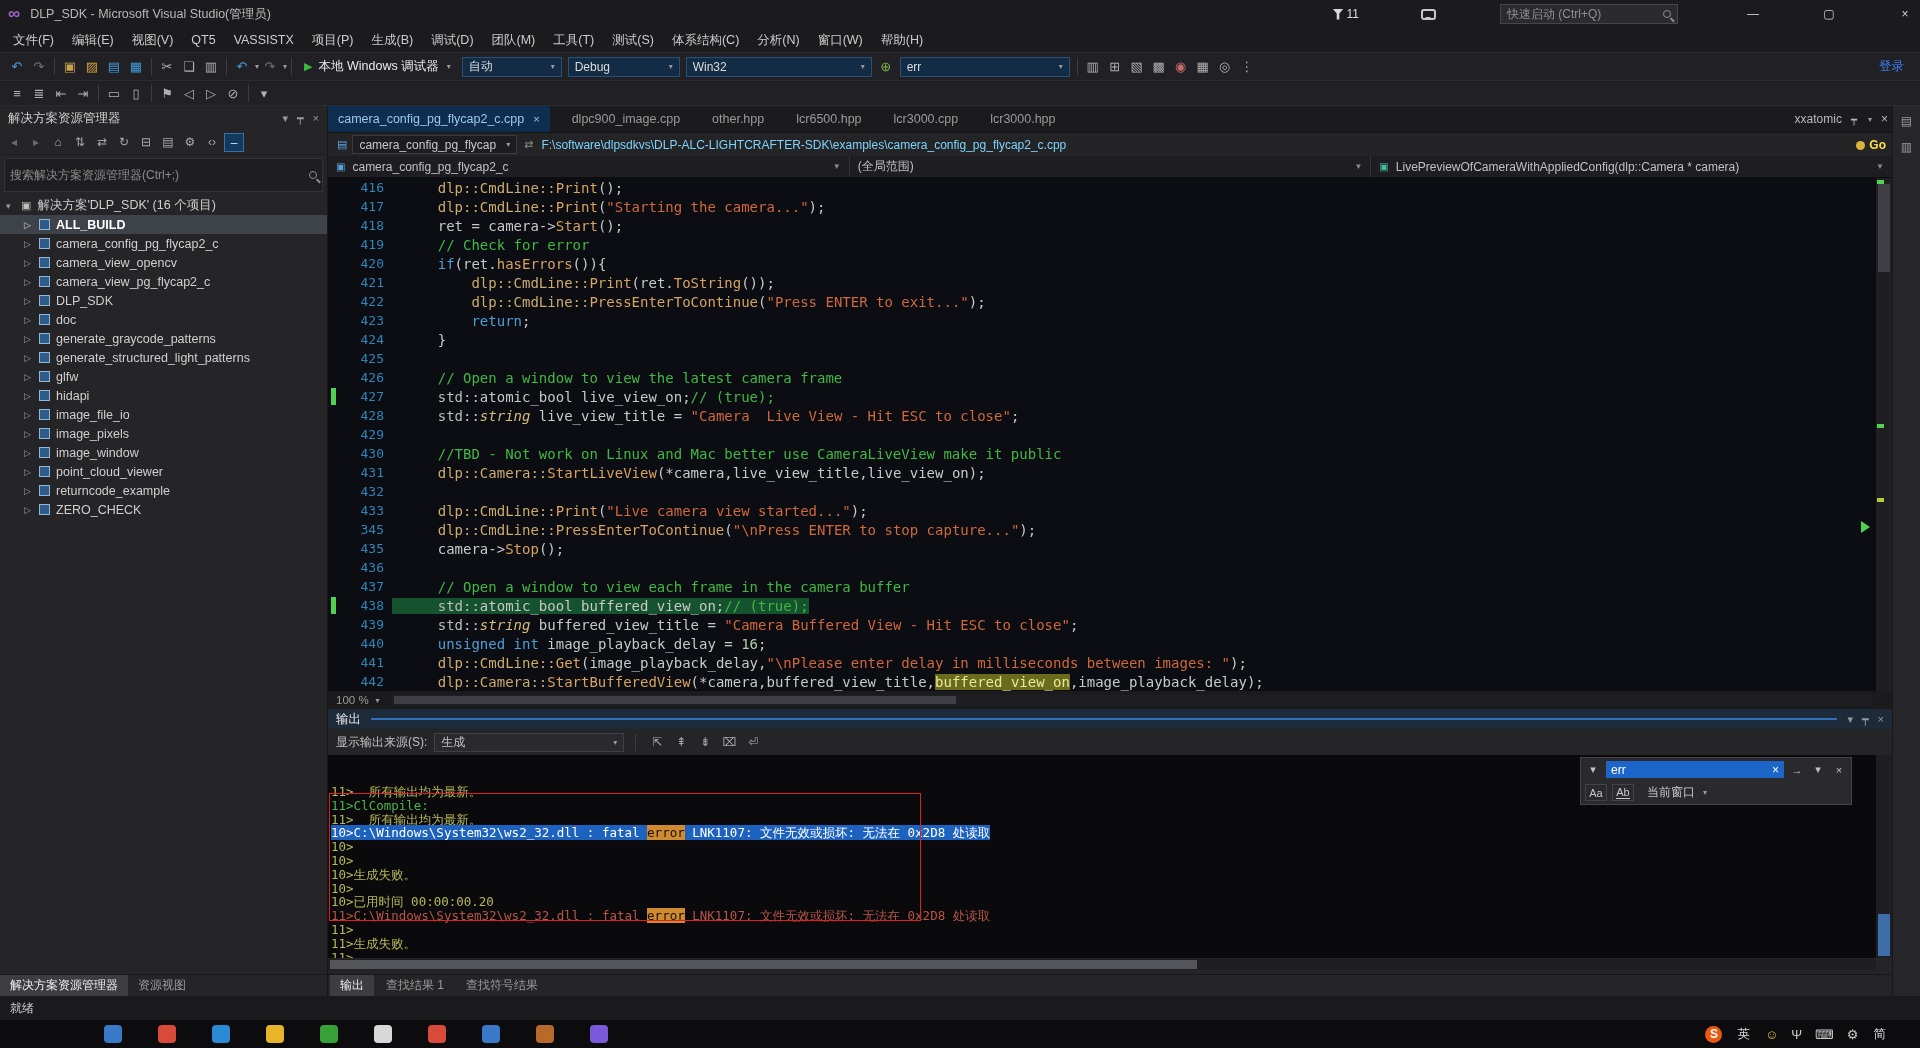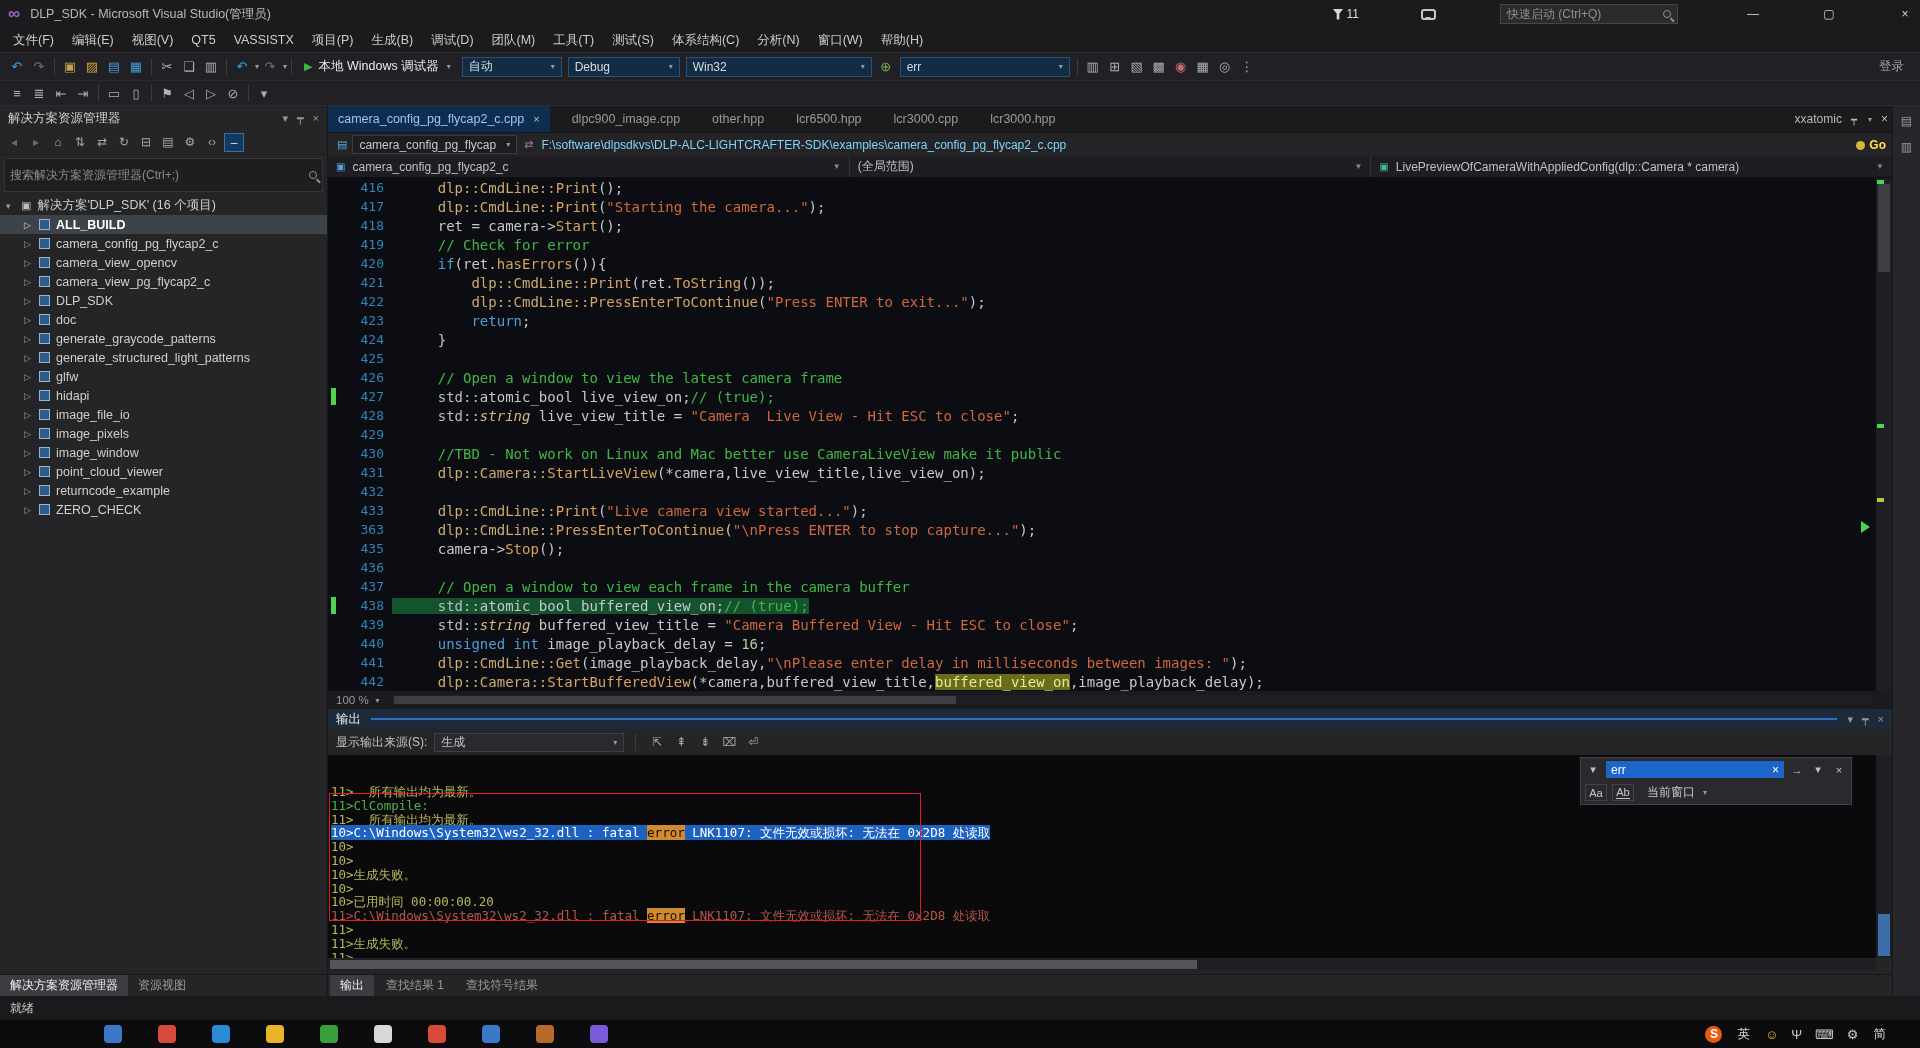--- a/index.html
+++ b/index.html
@@ -29,21 +29,21 @@
   .tb-icon{width:22px;text-align:center;font-size:13px;color:#b8b8b8;flex:none;}
   .tb-sep{width:1px;height:17px;background:#3c3c42;margin:0 4px;flex:none;}
   .caret{font-size:8px;color:#9a9a9a;margin-left:2px;}
   .run-btn{display:flex;align-items:center;color:#eaeaea;padding:0 8px;gap:6px;flex:none;}
   .play{color:#3fba3f;font-size:11px;}
   .combo{display:flex;align-items:center;justify-content:space-between;background:#122c46;border:1px solid #2a5078;color:#dcdcdc;font-size:12px;padding:0 6px;height:20px;margin:0 3px;flex:none;}
   .combo-debug-type-combo{width:100px;}
   .combo-configuration-combo{width:112px;}
   .combo-platform-combo{width:186px;}
   .combo-search{width:170px;}
-  .signin{margin-left:auto;margin-right:16px;color:#a3a3a3;}
+  .signin{margin-left:auto;margin-right:16px;color:#3b82f6;}
 
   
   .main{position:absolute;top:106px;left:0;right:0;bottom:52px;}
 
   
   .sidebar{position:absolute;top:0;left:0;width:328px;height:100%;background:#252528;border-right:1px solid #18181a;display:flex;flex-direction:column;}
   .sb-header{height:24px;display:flex;align-items:center;padding:0 8px;color:#cfcfcf;}
   .hd-icons{margin-left:auto;display:flex;gap:9px;color:#9a9a9a;font-size:11px;}
   .hd-icon{color:#9a9a9a;font-size:11px;}
   .sb-toolbar{height:25px;display:flex;align-items:center;padding:0 4px;gap:2px;border-bottom:1px solid #1e1e21;}
@@ -453,21 +453,21 @@
         <div class="code-row"><span class="gutter"><span class="lnum">424</span></span><span class="code-text"><span class="tok id">    }</span></span></div>
         <div class="code-row"><span class="gutter"><span class="lnum">425</span></span><span class="code-text"></span></div>
         <div class="code-row"><span class="gutter"><span class="lnum">426</span></span><span class="code-text"><span class="tok cm">    // Open a window to view the latest camera frame</span></span></div>
         <div class="code-row"><span class="gutter"><span class="chg"></span><span class="lnum">427</span></span><span class="code-text"><span class="tok std">    std::</span><span class="tok id">atomic_bool live_view_on;</span><span class="tok cm">// (true);</span></span></div>
         <div class="code-row"><span class="gutter"><span class="lnum">428</span></span><span class="code-text"><span class="tok std">    std::</span><span class="tok tyi">string</span><span class="tok id"> live_view_title = </span><span class="tok str">"Camera  Live View - Hit ESC to close"</span><span class="tok id">;</span></span></div>
         <div class="code-row"><span class="gutter"><span class="lnum">429</span></span><span class="code-text"></span></div>
         <div class="code-row"><span class="gutter"><span class="lnum">430</span></span><span class="code-text"><span class="tok cm">    //TBD - Not work on Linux and Mac better use CameraLiveView make it public</span></span></div>
         <div class="code-row"><span class="gutter"><span class="lnum">431</span></span><span class="code-text"><span class="tok ns">    dlp::Camera::</span><span class="tok fn">StartLiveView</span><span class="tok id">(*camera,live_view_title,live_view_on);</span></span></div>
         <div class="code-row"><span class="gutter"><span class="lnum">432</span></span><span class="code-text"></span></div>
         <div class="code-row"><span class="gutter"><span class="lnum">433</span></span><span class="code-text"><span class="tok ns">    dlp::CmdLine::</span><span class="tok fn">Print</span><span class="tok id">(</span><span class="tok str">"Live camera view started..."</span><span class="tok id">);</span></span></div>
-        <div class="code-row"><span class="gutter"><span class="lnum">363</span></span><span class="code-text"><span class="tok ns">    dlp::CmdLine::</span><span class="tok fn">PressEnterToContinue</span><span class="tok id">(</span><span class="tok str">"\nPress ENTER to stop capture..."</span><span class="tok id">);</span></span></div>
+        <div class="code-row"><span class="gutter"><span class="lnum">345</span></span><span class="code-text"><span class="tok ns">    dlp::CmdLine::</span><span class="tok fn">PressEnterToContinue</span><span class="tok id">(</span><span class="tok str">"\nPress ENTER to stop capture..."</span><span class="tok id">);</span></span></div>
         <div class="code-row"><span class="gutter"><span class="lnum">435</span></span><span class="code-text"><span class="tok id">    camera-&gt;</span><span class="tok fn">Stop</span><span class="tok id">();</span></span></div>
         <div class="code-row"><span class="gutter"><span class="lnum">436</span></span><span class="code-text"></span></div>
         <div class="code-row"><span class="gutter"><span class="lnum">437</span></span><span class="code-text"><span class="tok cm">    // Open a window to view each frame in the camera buffer</span></span></div>
         <div class="code-row"><span class="gutter"><span class="chg"></span><span class="lnum">438</span></span><span class="code-text sel-line"><span class="tok std">    std::</span><span class="tok id">atomic_bool buffered_view_on;</span><span class="tok cm">// (true);</span></span></div>
         <div class="code-row"><span class="gutter"><span class="lnum">439</span></span><span class="code-text"><span class="tok std">    std::</span><span class="tok tyi">string</span><span class="tok id"> buffered_view_title = </span><span class="tok str">"Camera Buffered View - Hit ESC to close"</span><span class="tok id">;</span></span></div>
         <div class="code-row"><span class="gutter"><span class="lnum">440</span></span><span class="code-text"><span class="tok id">    </span><span class="tok kw">unsigned int</span><span class="tok id"> image_playback_delay = </span><span class="tok num">16</span><span class="tok id">;</span></span></div>
         <div class="code-row"><span class="gutter"><span class="lnum">441</span></span><span class="code-text"><span class="tok ns">    dlp::CmdLine::</span><span class="tok fn">Get</span><span class="tok id">(image_playback_delay,</span><span class="tok str">"\nPlease enter delay in milliseconds between images: "</span><span class="tok id">);</span></span></div>
         <div class="code-row"><span class="gutter"><span class="lnum">442</span></span><span class="code-text"><span class="tok ns">    dlp::Camera::</span><span class="tok fn">StartBufferedView</span><span class="tok id">(*camera,buffered_view_title,</span><span class="tok hl">buffered_view_on</span><span class="tok id">,image_playback_delay);</span></span></div>
       </div>
 

